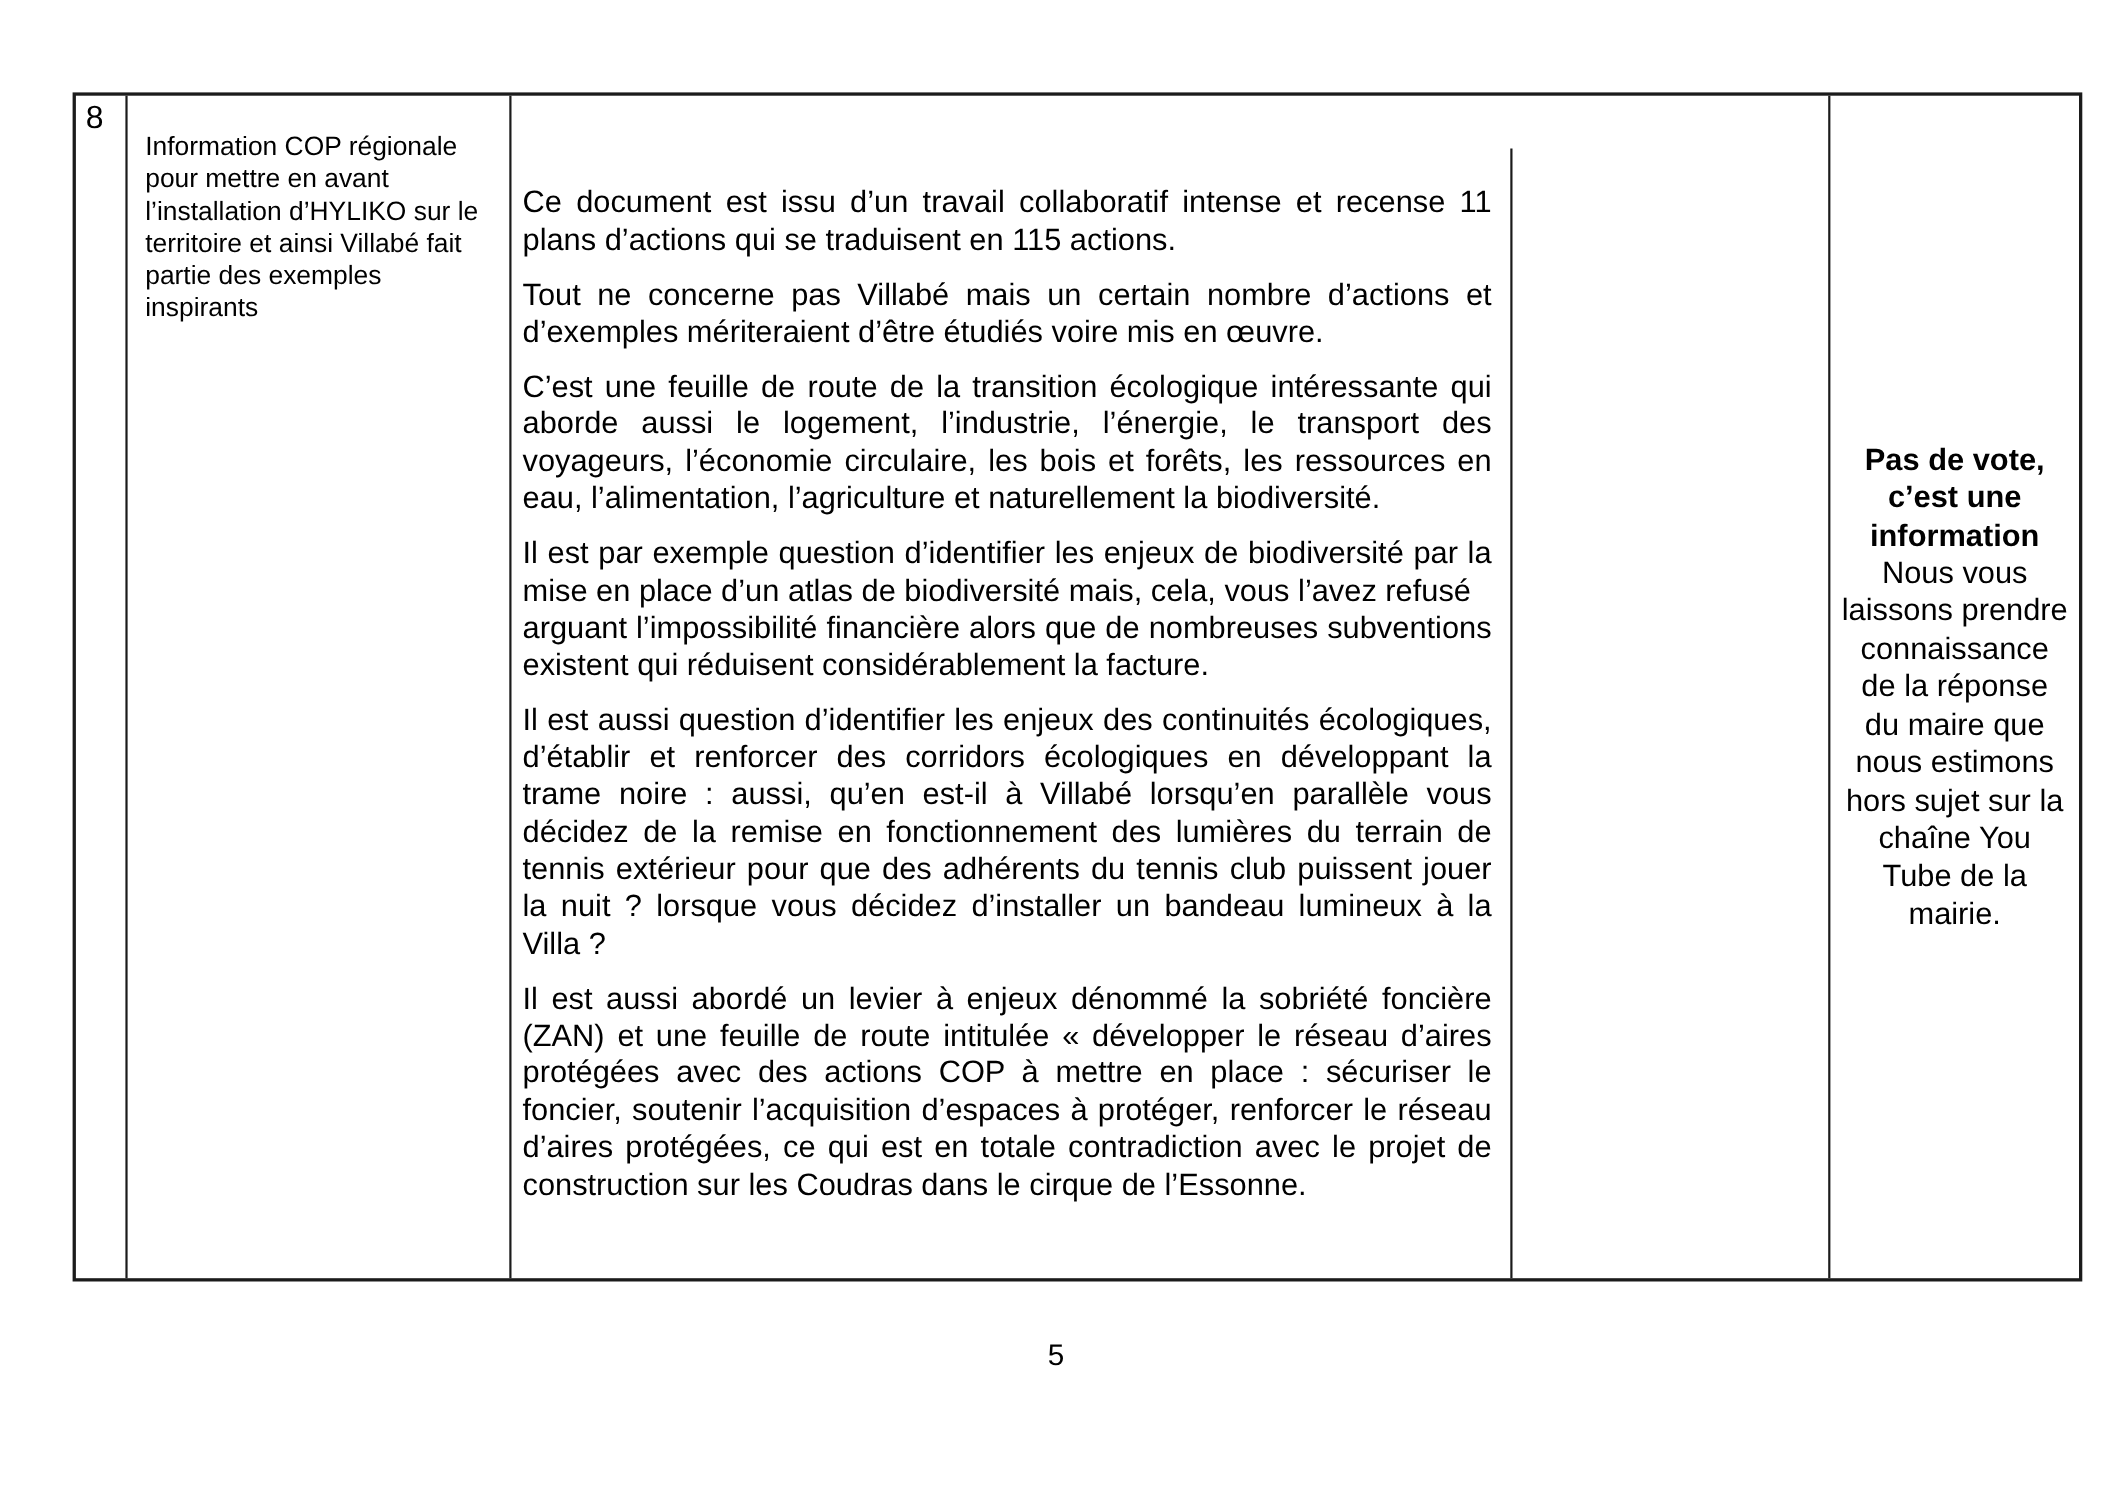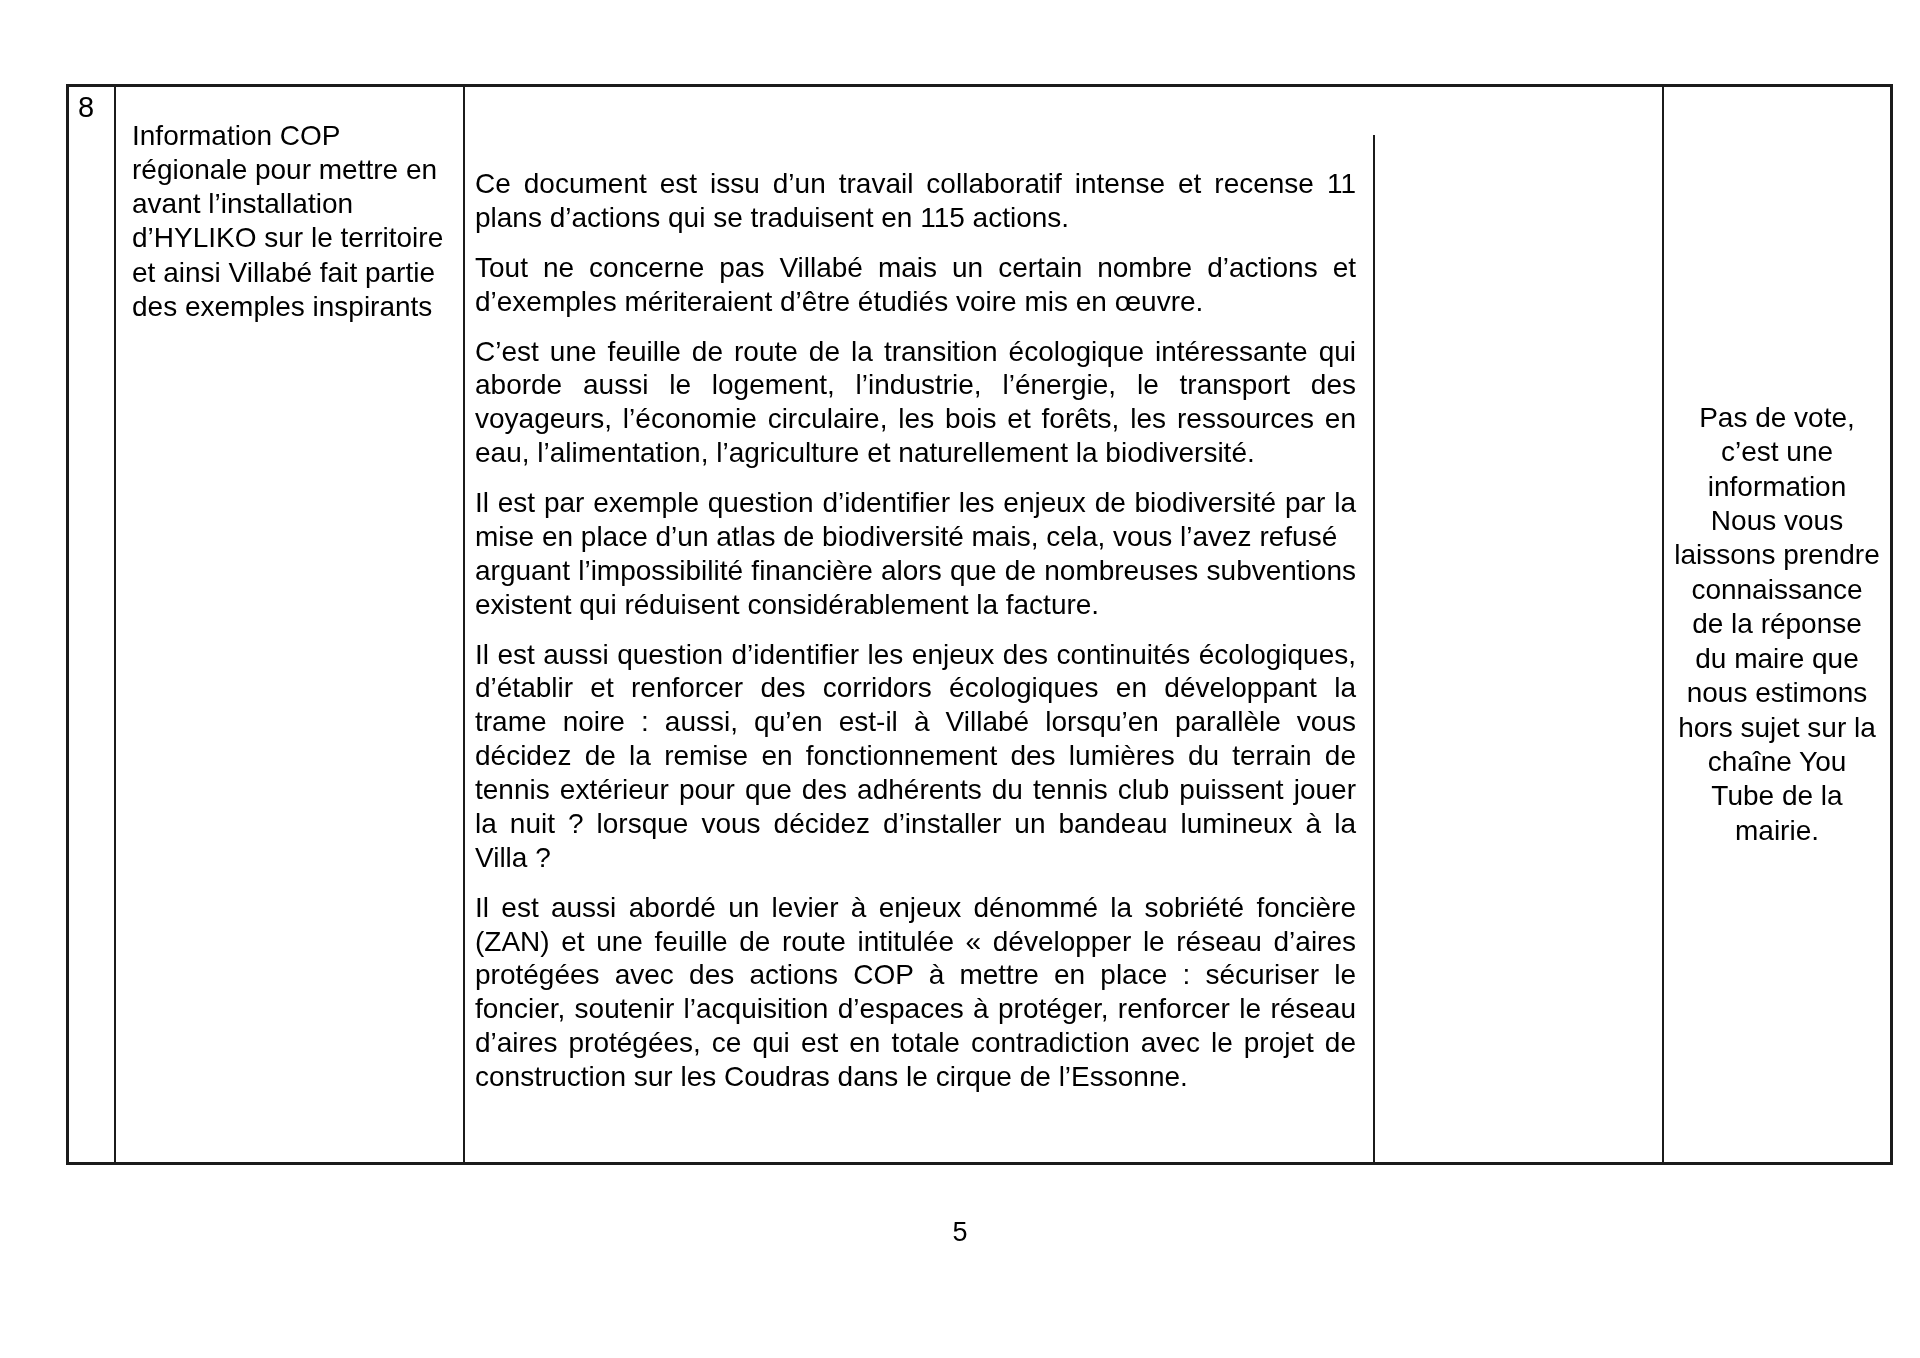--- a/index.html
+++ b/index.html
@@ -32,21 +32,21 @@
   .cell:last-child { border-right: none; }
 
   .c-number {
     width: 47px;
     font-size: 29px;
     line-height: 1.15;
     padding: 4px 0 0 9px;
   }
   .c-topic {
     width: 349px;
-    font-size: 28px;
+    font-size: 24px;
     line-height: 1.22;
     padding: 32px 10px 0 16px;
     text-align: left;
   }
   .c-body {
     width: 910px;
     font-size: 28px;
     line-height: 1.21;
     padding: 32px 17px 0 10px;
     margin-top: 48px;
@@ -60,21 +60,21 @@
   .c-vote {
     width: 226px;
     font-size: 28px;
     line-height: 1.23;
     display: flex;
     flex-direction: column;
     justify-content: center;
     text-align: center;
     padding: 0 9px;
   }
-  .vote-headline { font-weight: normal; }
+  .vote-headline { font-weight: bold; }
   .page-number {
     position: absolute;
     top: 1216px;
     left: 0;
     width: 1920px;
     text-align: center;
     font-size: 27px;
     line-height: 1.2;
   }
 </style>

